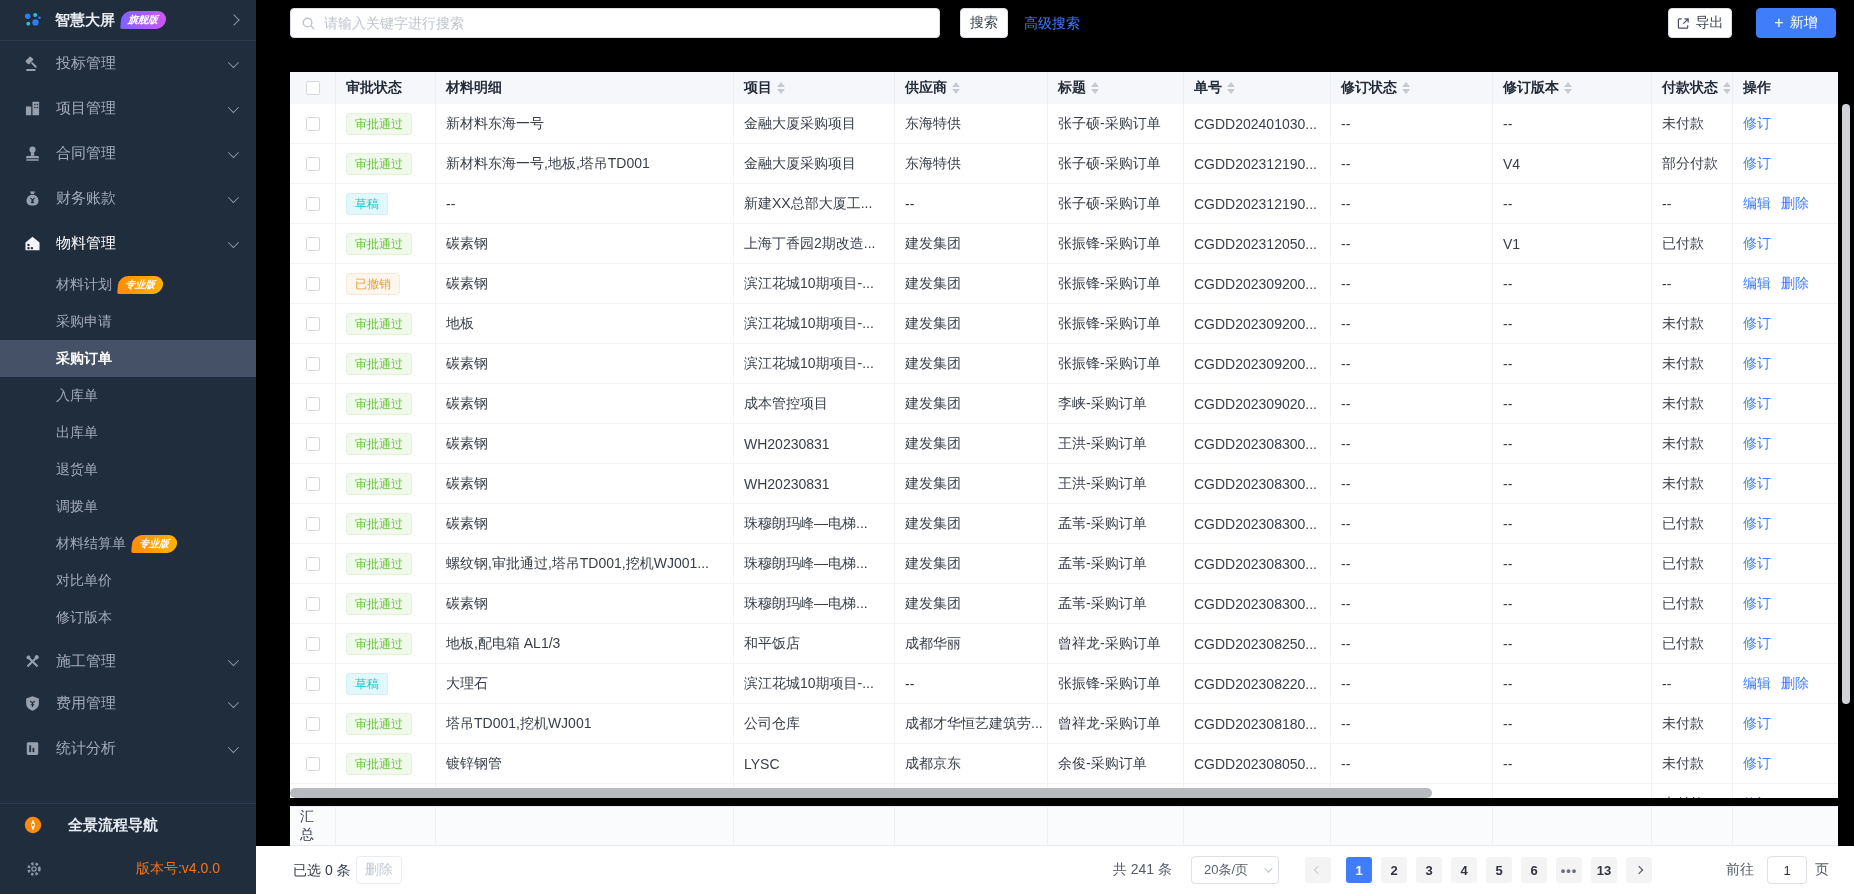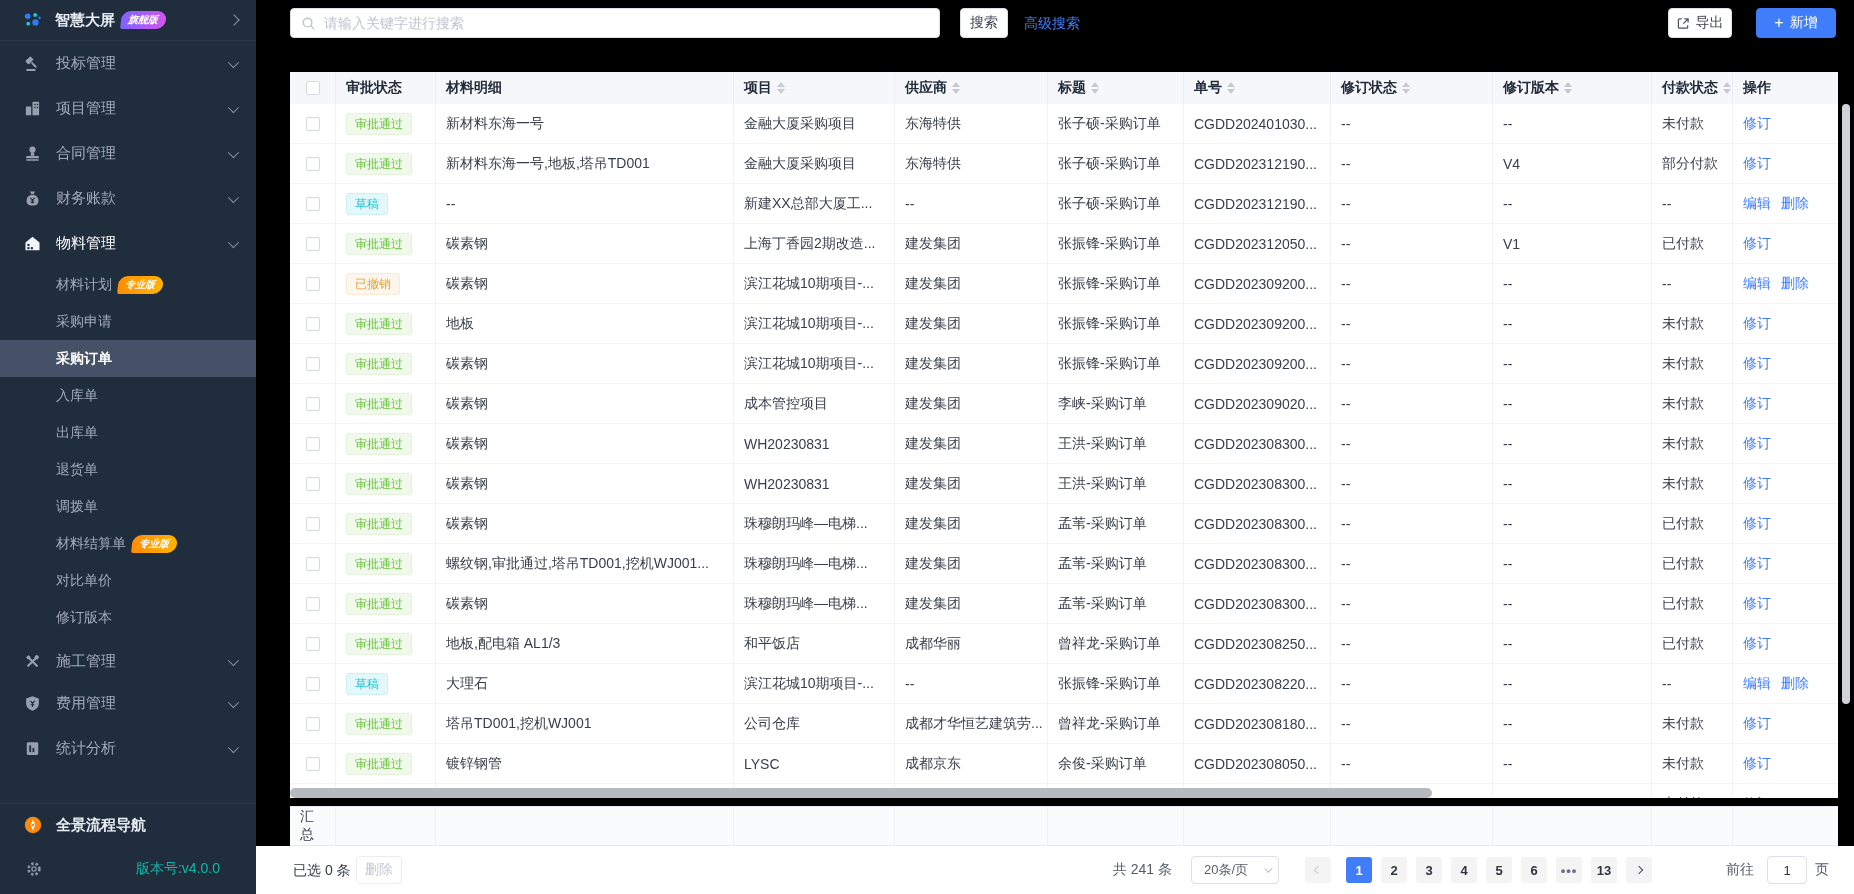--- a/index.html
+++ b/index.html
@@ -29,24 +29,24 @@
   .menu-item.active { color:#ffffff; }
   .menu-item.active .micon { color:#f2f5f8; }
   .menu-item .chev { margin-left:auto; }
   .submenu { }
   .sub-item { height:37px; display:flex; align-items:center; padding-left:56px; font-size:14px;
     color:#a3abb8; cursor:pointer; }
   .sub-item.selected { background:#455166; color:#ffffff; font-weight:bold; }
   .bottom-group { padding-top:6px; }
   .side-bottom { position:absolute; left:0; right:0; bottom:48px; }
   .nav-shortcut { height:42px; display:flex; align-items:center; padding:0 24px; color:#e8edf3;
-    font-size:15px; font-weight:bold; cursor:pointer; }
+    font-size:15px; font-weight:bold; cursor:pointer;gap:12px; }
   .nav-shortcut .micon { width:18px; height:18px; margin-right:14px; }
   .version-row { position:absolute; left:0; right:0; bottom:8px; height:34px; display:flex;
-    align-items:center; padding:0 36px 0 26px; color:#14b8a6; font-size:14px; }
+    align-items:center; padding:0 36px 0 26px; color:#f97316; font-size:14px; }
   .version-row .vlabel { margin-left:auto; }
   .collapse-handle { position:absolute; left:256px; top:404px; width:13px; height:42px;
     background:#2e3c4f; border-radius:0 8px 8px 0; display:flex; align-items:center;
     justify-content:center; cursor:pointer; }
   .collapse-handle .chev { width:6px; height:6px; }
 
   
   .content { position:absolute; left:256px; top:0; width:1598px; height:894px; background:#000000; }
 
   .topbar { position:absolute; left:0; top:0; right:0; height:46px; }

